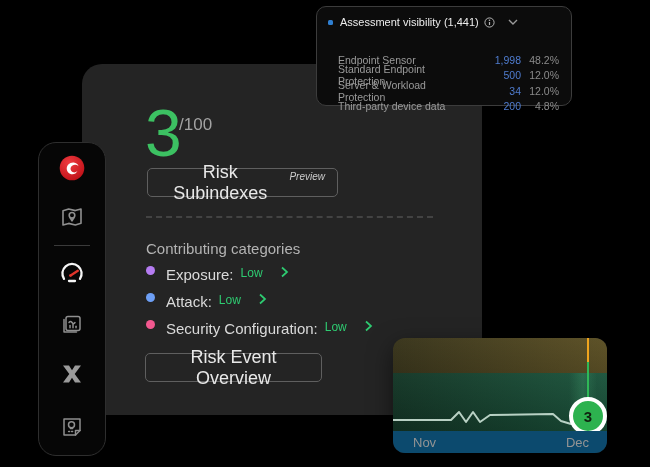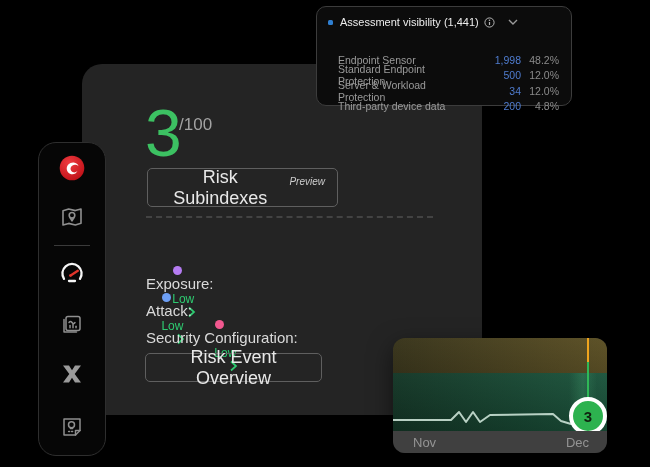--- a/index.html
+++ b/index.html
@@ -8,25 +8,25 @@
 
   
   .risk-card{position:absolute;left:82px;top:64px;width:400px;height:351px;background:#242424;
              border-radius:20px;box-shadow:0 12px 32px rgba(0,0,0,.55);z-index:1;}
   .score{position:absolute;left:63px;top:36px;font-size:66px;line-height:1;font-weight:400;color:#3cc162;}
   .score-max{position:absolute;left:97px;top:51px;font-size:17px;color:#a3a3a3;}
   .risk-level{position:absolute;left:97px;top:74px;font-size:17px;color:#30c468;}
   .btn{position:absolute;box-sizing:border-box;background:transparent;border:1px solid #5f5f5f;
        border-radius:5px;color:#e8e8e8;font-size:18px;font-family:"Liberation Sans",sans-serif;
        display:flex;align-items:center;justify-content:center;cursor:pointer;padding:0 12px;}
-  .btn-subindexes{left:65px;top:104px;width:191px;height:39px;gap:9px;}
+  .btn-subindexes{left:65px;top:104px;width:191px;height:29px;gap:9px;}
   .preview-badge{font-size:10px;font-style:italic;color:#cdcdcd;transform:translateY(-6px);}
   .dashed-divider{position:absolute;left:64px;top:152px;width:287px;border-top:2px dashed #4e4e4e;opacity:.75;}
   .cat-title{position:absolute;left:64px;top:176px;font-size:15px;color:#b3b3b3;}
-  .cat-row{position:absolute;left:64px;height:16px;display:flex;align-items:center;cursor:pointer;flex-direction:column;}
+  .cat-row{position:absolute;left:64px;height:16px;display:flex;align-items:flex-start;cursor:pointer;}
   .cat-row .bullet{width:9px;height:9px;border-radius:50%;margin-right:11px;flex:none;}
   .cat-row .cat-label{font-size:15px;color:#dadada;margin-right:7px;}
   .cat-row .cat-value{font-size:12px;color:#2ecb71;}
   .cat-row .chev{margin-left:17px;display:flex;}
   .bullet-exposure{background:#b57cf2;}
   .bullet-attack{background:#6d9ff5;}
   .bullet-secconf{background:#f2588f;}
   .btn-overview{left:63px;top:289px;width:177px;height:29px;}
 
   
@@ -60,40 +60,41 @@
   .band-shade{position:absolute;left:0;top:0;width:100%;height:93px;
               background:linear-gradient(to bottom,rgba(255,255,255,.04),rgba(0,0,0,.28));}
   .band-highlight{position:absolute;left:176px;top:35px;width:28px;height:58px;
               background:linear-gradient(to right,transparent,rgba(95,220,150,.17) 50%,transparent);}
   .trend-line{position:absolute;left:0;top:0;}
   .marker-line-top{position:absolute;left:194px;top:0;width:2px;height:24px;background:#f0a51e;}
   .marker-line-bottom{position:absolute;left:194px;top:24px;width:2px;height:37px;background:#2fb957;}
   .score-badge{position:absolute;left:176px;top:59px;width:30px;height:30px;background:#2db24f;
                border:4px solid #ffffff;border-radius:50%;color:#10210f;font-size:15px;font-weight:bold;
                display:flex;align-items:center;justify-content:center;}
-  .axis-strip{position:absolute;left:0;top:93px;width:100%;height:22px;background:#404040;
+  .axis-strip{position:absolute;left:0;top:93px;width:100%;height:22px;background:#0c4a6e;
               display:flex;justify-content:space-between;align-items:center;
               padding:0 18px 0 20px;box-sizing:border-box;font-size:13px;color:#949494;}
 </style>
 </head>
 <body>
 
 <div class="stage">
 
   <div class="risk-card">
     <div class="score">3</div>
     <div class="score-max">/100</div>
 
     <button class="btn btn-subindexes">
       <span>Risk Subindexes</span>
       <span class="preview-badge">Preview</span>
     </button>
 
     <div class="dashed-divider"></div>
 
+    <div class="cat-title">Contributing categories</div>
 
     <div class="cat-row" style="top:202px;">
       <span class="bullet bullet-exposure"></span>
       <span class="cat-label">Exposure:</span>
       <span class="cat-value">Low</span>
       <span class="chev">
         <svg width="9" height="12" viewBox="0 0 9 12">
             <polyline points="2,1.5 7,6 2,10.5" fill="none" stroke="#2ecb71" stroke-width="1.7"></polyline>
           </svg>
       </span>

